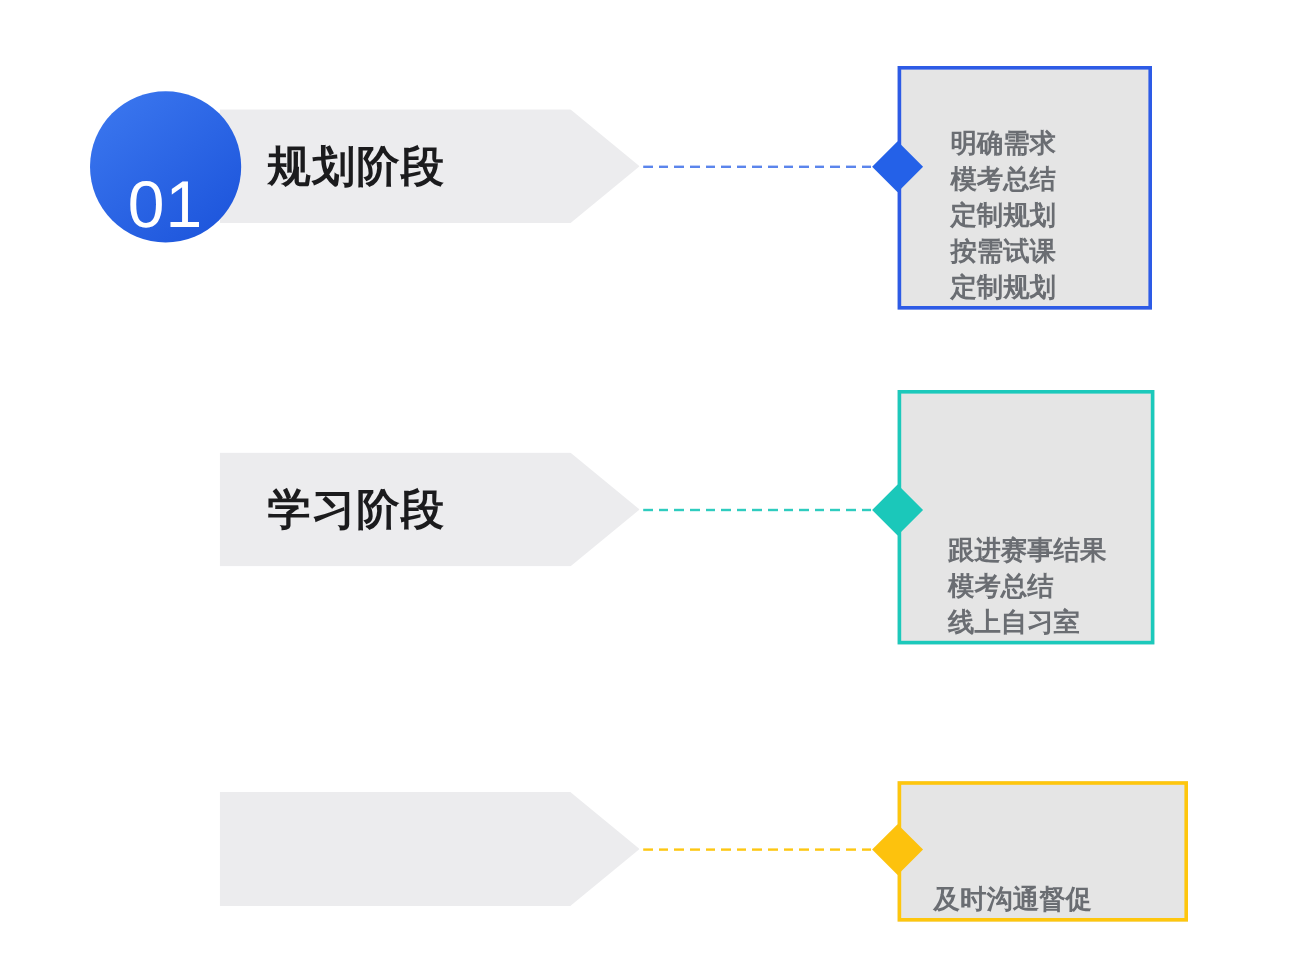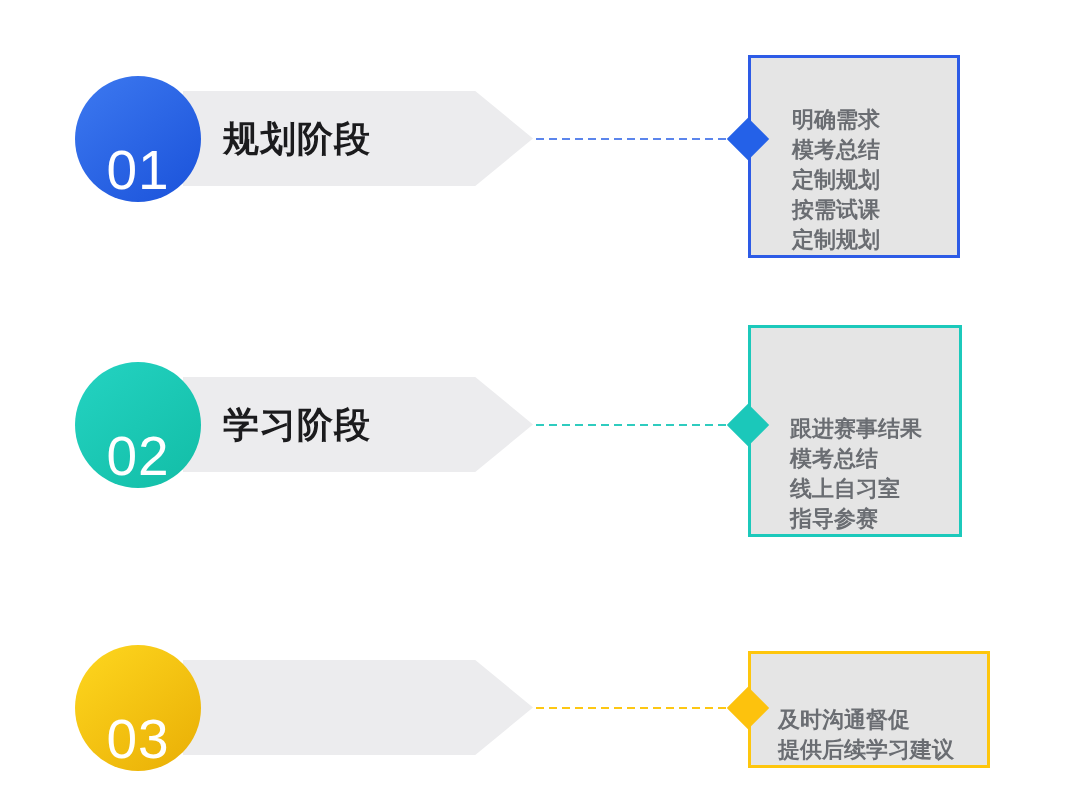--- a/index.html
+++ b/index.html
@@ -94,43 +94,35 @@
           <div class="line">按需试课</div>
           <div class="line">定制规划</div>
         </div>
     </div>
     <div class="diamond"></div>
   </div>
 
   <div class="stage s1" style="--circle-top: #24d3c2; --circle-bottom: #12bda6; --accent: #1cc9bb; --diamond: #1bc8ba; --dash: #2fccbf;">
     <div class="banner"></div>
     <div class="stage-title">学习阶段</div>
-    <div class="circle">
-      <span>02</span>
-    </div>
     <div class="dash-line"></div>
     <div class="detail-box">
       <div>
           <div class="line">跟进赛事结果</div>
           <div class="line">模考总结</div>
           <div class="line">线上自习室</div>
-          <div class="line">指导参赛</div>
         </div>
     </div>
     <div class="diamond"></div>
   </div>
 
   <div class="stage s2" style="--circle-top: #fed71f; --circle-bottom: #e9ae05; --accent: #fec60d; --diamond: #fdc20d; --dash: #fdc713;">
     <div class="banner"></div>
-    <div class="circle">
-      <span>03</span>
-    </div>
     <div class="dash-line"></div>
     <div class="detail-box">
       <div>
           <div class="line">及时沟通督促</div>
-          <div class="line">提供后续学习建议</div>
         </div>
     </div>
     <div class="diamond"></div>
   </div>
 
 </div>
 
 </body></html>

